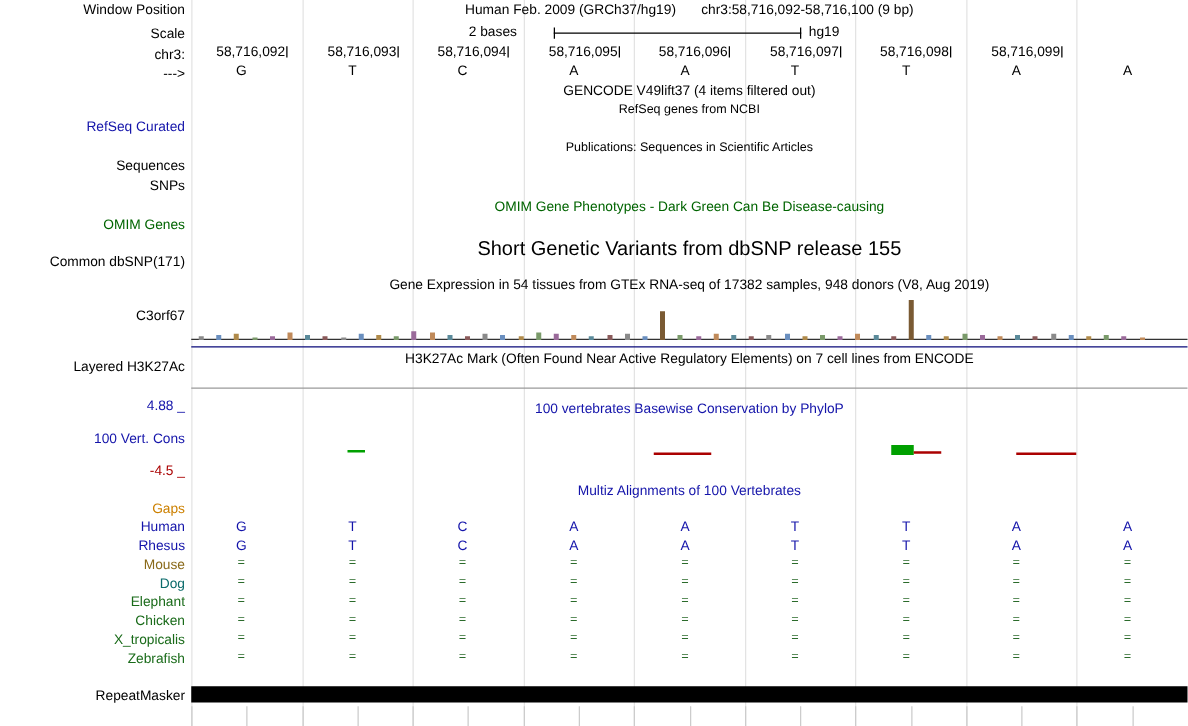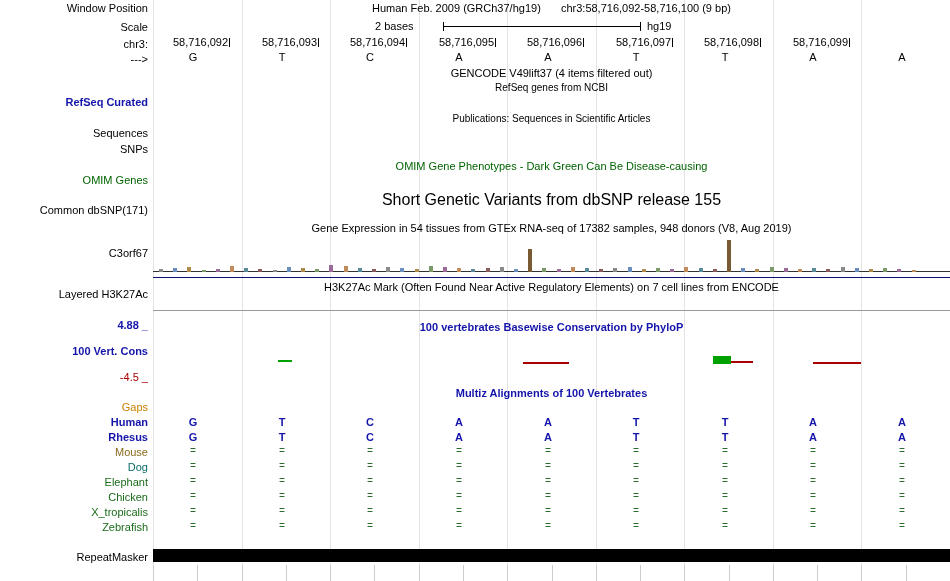--- a/index.html
+++ b/index.html
@@ -106,21 +106,21 @@
   .hrule {
     position: absolute;
     height: 1px;
     background: #0a0a7a;
   }
   .thin-rule {
     position: absolute;
     height: 1px;
     background: #9a9a9a;
   }
-  .blue-t { color: #1414aa; font-weight: bold; }
+  .blue-t { color: #1414aa; }
   .green-t { color: #006400; }
   .dkgreen-t { color: #1a6b1a; }
   .brown-t { color: #8a6a1a; }
   .orange-t { color: #cc8000; }
   .red-t { color: #aa0000; }
   .teal-t { color: #0b6b6b; }
   .gtex-plot {
     position: absolute;
     left: 0;
     height: 34px;

